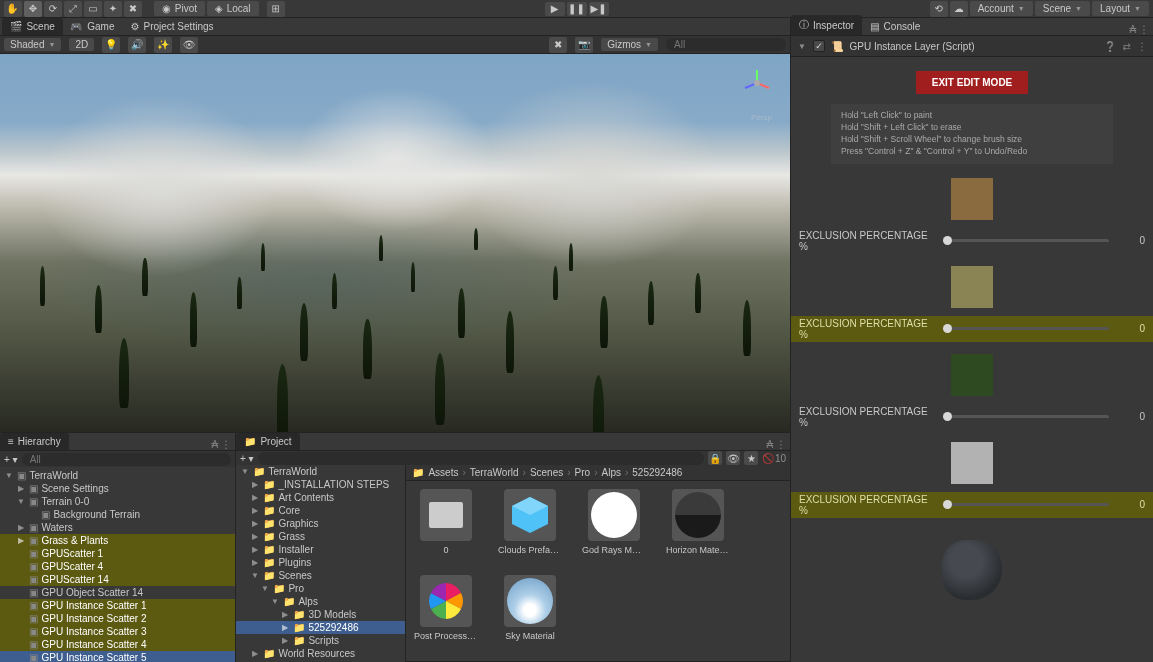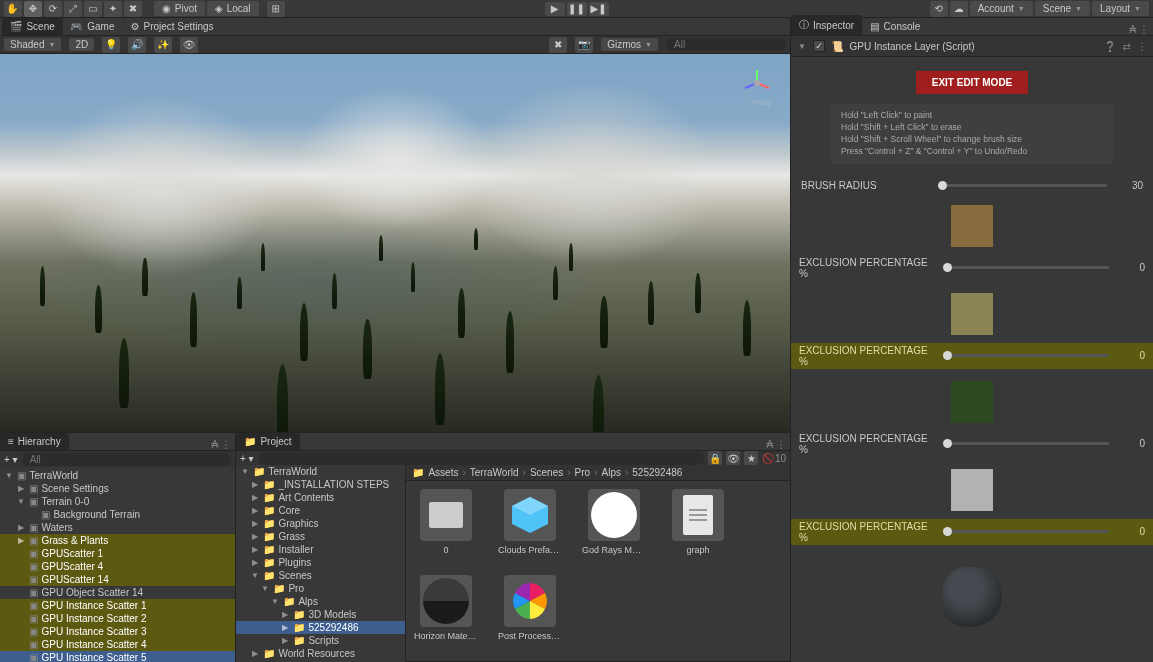--- a/index.html
+++ b/index.html
@@ -33,21 +33,21 @@
 .viewport { flex: 1; background: linear-gradient(to bottom, #7fa5c5 0%, #87aac8 18%, #bcc7cc 26%, #e8e8e5 32%, #c0bdb1 40%, #6f7362 55%, #555a48 72%, #3a3d31 88%, #282a22 100%); position: relative; overflow: hidden; }
 .mountain-layer { position: absolute; inset: 0; background:
   radial-gradient(ellipse 200px 150px at 20% 35%, rgba(220,220,218,0.9) 0%, transparent 60%),
   radial-gradient(ellipse 180px 130px at 50% 28%, rgba(230,230,228,0.95) 0%, transparent 55%),
   radial-gradient(ellipse 220px 160px at 75% 32%, rgba(215,215,212,0.88) 0%, transparent 58%),
   radial-gradient(ellipse 400px 100px at 40% 60%, rgba(60,90,100,0.3) 0%, transparent 70%);
 }
 .tree-layer { position: absolute; inset: 0; }
 .tree { position: absolute; width: 6px; background: linear-gradient(to bottom, #1a2812, #0d1508); border-radius: 50% 50% 20% 20%; }
 .axis-gizmo { position: absolute; top: 14px; right: 18px; width: 30px; height: 30px; }
-.axis-label { position: absolute; top: 44px; right: 18px; font-size: 8px; opacity: 0.5; margin-left: 39px; }
+.axis-label { position: absolute; top: 59px; right: 18px; font-size: 8px; opacity: 0.5; margin-left: 39px; }
 
 
 .bottom-row { height: 230px; display: flex; border-top: 1px solid #232323; }
 .hierarchy { width: 236px; background: #383838; border-right: 1px solid #232323; }
 .project { flex: 1; background: #383838; display: flex; flex-direction: column; }
 .panel-tabs { height: 18px; display: flex; align-items: flex-end; border-bottom: 1px solid #232323; }
 .panel-toolbar { height: 16px; background: #333; display: flex; align-items: center; padding: 0 4px; gap: 4px; }
 .search-box { flex: 1; height: 13px; background: #2c2c2c; border-radius: 7px; padding: 0 8px; border: none; color: #aaa; outline: none; }
 .tree-view { overflow: auto; height: calc(100% - 34px); padding: 2px 0; }
 .tree-item { padding: 1px 2px; display: flex; align-items: center; gap: 3px; cursor: pointer; white-space: nowrap; }
@@ -403,48 +403,44 @@
                   <div class="asset-label">Clouds Prefab Alps</div>
                 </div>
                 <div class="asset">
                   <div class="asset-thumb">
                     <div style="width:46px;height:46px;background:#fff;border-radius:50%"></div>
                   </div>
                   <div class="asset-label">God Rays Material</div>
                 </div>
                 <div class="asset">
                   <div class="asset-thumb">
-                    <div style="width:30px;height:40px;background:#e8e8e8;border-radius:2px;display:flex;flex-direction:column;justify-content:center;gap:3px;padding:6px">
-                      <div style="height:2px;background:#999"></div>
-                      <div style="height:2px;background:#999"></div>
-                      <div style="height:2px;background:#999"></div>
-                    </div>
-                  </div>
-                  <div class="asset-label">graph</div>
-                </div>
-                <div class="asset">
-                  <div class="asset-thumb">
                     <div style="width:46px;height:46px;border-radius:50%;background:linear-gradient(to bottom,#3a3a3a 50%,#1a1a1a 50%)"></div>
                   </div>
                   <div class="asset-label">Horizon Material</div>
                 </div>
                 <div class="asset">
                   <div class="asset-thumb">
                     <svg width="44" height="44" viewBox="0 0 44 44">
                       <circle cx="22" cy="22" r="18" fill="none"></circle>
                       <path d="M22 4 A18 18 0 0 1 37 14 L22 22 Z" fill="#e91e63"></path>
                       <path d="M37 14 A18 18 0 0 1 37 30 L22 22 Z" fill="#ff9800"></path>
                       <path d="M37 30 A18 18 0 0 1 22 40 L22 22 Z" fill="#ffeb3b"></path>
                       <path d="M22 40 A18 18 0 0 1 7 30 L22 22 Z" fill="#4caf50"></path>
                       <path d="M7 30 A18 18 0 0 1 7 14 L22 22 Z" fill="#2196f3"></path>
                       <path d="M7 14 A18 18 0 0 1 22 4 L22 22 Z" fill="#9c27b0"></path>
                     </svg>
                   </div>
                   <div class="asset-label">Post Processing P...</div>
                 </div>
+                <div class="asset">
+                  <div class="asset-thumb">
+                    <div style="width:46px;height:46px;border-radius:50%;background:radial-gradient(circle at 50% 70%,#fff 15%,#aecfe8 40%,#6a9bc4 100%)"></div>
+                  </div>
+                  <div class="asset-label">Sky Material</div>
+                </div>
               </div>
             <div style="height:12px;background:#333;border-top:1px solid #232323;display:flex;align-items:center;padding:0 6px">
               <div style="flex:1"></div>
 
             </div>
           </div>
         </div>
       </div>
     </div>
   </div>
@@ -463,27 +459,20 @@
       <span style="font-weight:normal">GPU Instance Layer (Script)</span>
       <div style="flex:1"></div>
       <span style="opacity:0.5">❔</span>
       <span style="opacity:0.5">⇄</span>
       <span style="opacity:0.5">⋮</span>
     </div>
     <div class="inspector-body">
       <button class="exit-btn">EXIT EDIT MODE</button>
       <div class="help-text" id="help-text">Hold "Left Click" to paint<br>Hold "Shift + Left Click" to erase<br>Hold "Shift + Scroll Wheel" to change brush size<br>Press "Control + Z" &amp; "Control + Y" to Undo/Redo</div>
 
-      <div class="prop-row">
-        <span class="prop-label">BRUSH RADIUS</span>
-        <div class="slider">
-            <div class="slider-thumb" style="left:2%"></div>
-          </div>
-        <span class="prop-val">30</span>
-      </div>
 
 
       <div id="exclusion-list">
           <div class="texture-swatch" style="background: rgb(138, 106, 63);"></div>
           <div class="excl-row">
             <span style="width:140px">EXCLUSION PERCENTAGE  %</span>
     <div class="slider">
               <div class="slider-thumb" style="left:0"></div>
             </div>
     <span class="prop-val">0</span>

